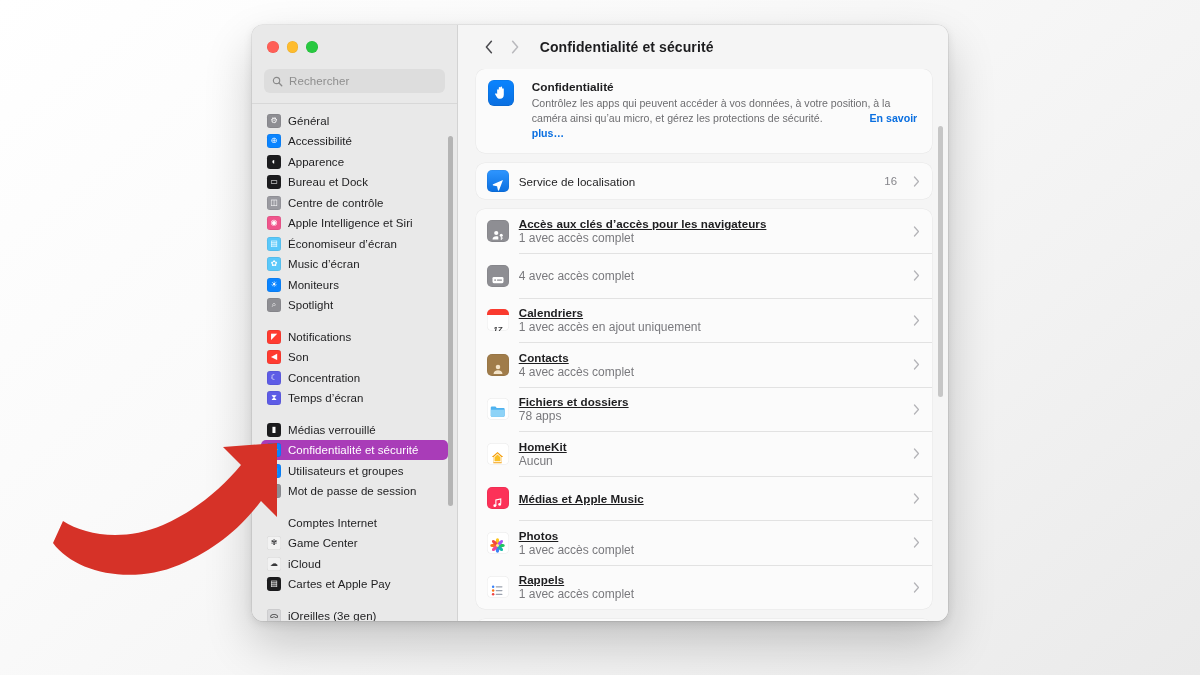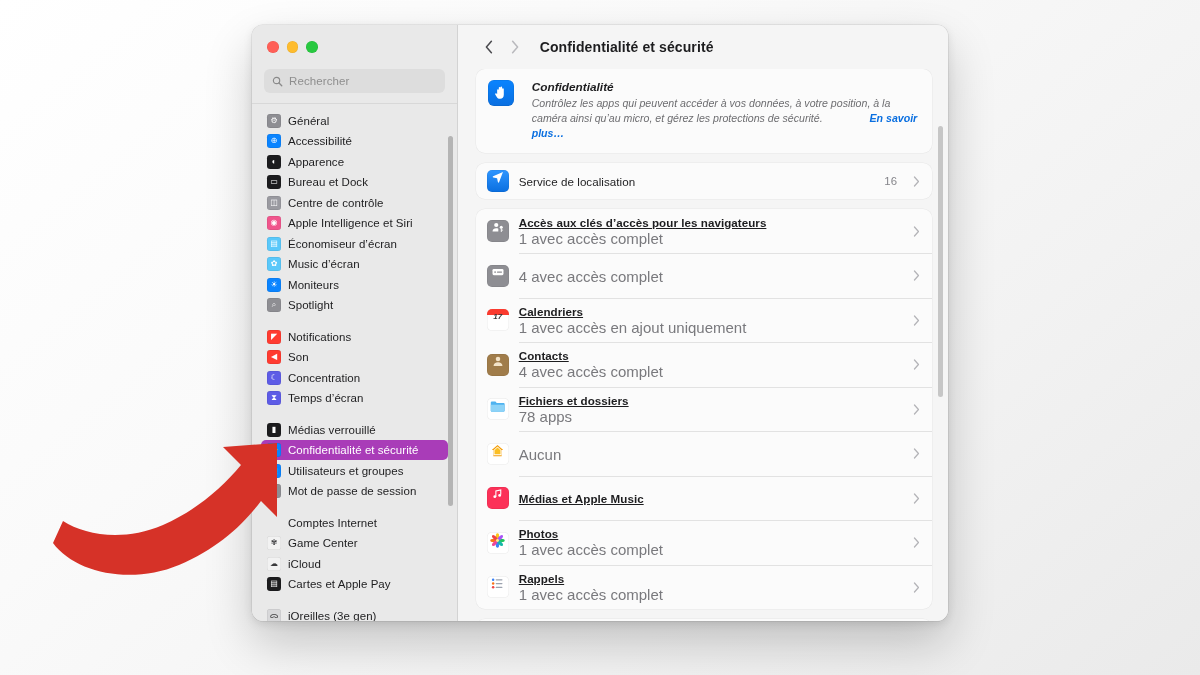--- a/index.html
+++ b/index.html
@@ -122,21 +122,21 @@
 
   .card {
     background: #fbfbfb;
     border-radius: 9px;
     box-shadow: 0 0 0 .5px rgba(0,0,0,.055);
     margin-bottom: 10px;
     overflow: hidden;
   }
 
   
-  #banner { display: flex; gap: 18px; padding: 11px 13px 12px 12px; font-style: italic; }
+  #banner { display: flex; gap: 18px; padding: 11px 13px 12px 12px; }
   #banner .bico {
     width: 26px; height: 26px; border-radius: 6px; flex: 0 0 auto;
     background: linear-gradient(180deg,#0a84ff,#0a6fe0);
     display: flex; align-items: center; justify-content: center;
     box-shadow: inset 0 0 0 .4px rgba(0,0,0,.12);
   }
   #banner .btxt { flex: 1 1 auto; padding-top: 0px; }
   #banner .bt-title {
     font-size: 11.8px; font-weight: bold; color: #1d1d1f;
     margin-bottom: 2px;
@@ -150,31 +150,31 @@
   
   .row {
     display: flex; align-items: center; gap: 10px;
     padding: 0 12px 0 11px;
     min-height: 33px;
     position: relative;
   }
   .row.tall { min-height: 44px; }
   .row .rico {
     width: 22px; height: 22px; border-radius: 5px; flex: 0 0 auto;
-    display: flex; align-items: flex-start; justify-content: center;
+    display: flex; align-items: flex-end; justify-content: center;
     box-shadow: inset 0 0 0 .4px rgba(0,0,0,.10);
     overflow: hidden; position: relative; font-style: italic;
   }
   .row .rtxt { flex: 1 1 auto; min-width: 0; }
   .row .rt-title {
     font-size: 11.6px; color: #1d1d1f; letter-spacing: .05px;
   }
   .row.tall .rt-title { font-weight: bold; text-decoration: underline; }
   .row .rt-sub {
-    font-size: 15px; color: #79797d; margin-top: 1px;
+    font-size: 12px; color: #79797d; margin-top: 1px;
   }
   .row .rcount {
     font-size: 11.4px; color: #86868b; margin-right: 6px; flex: 0 0 auto;
   }
   .row .disc { width: 7px; height: 11px; flex: 0 0 auto; }
   .sep {
     height: .5px; background: #e2e2e2;
     margin-left: 43px;
   }
 
@@ -464,20 +464,21 @@
             <div class="sep"></div>
             <div class="row tall">
               <div class="rico" style="background: rgb(255, 255, 255); color: rgb(255, 255, 255); font-size: 11px; font-weight: bold;">
                 <svg width="15" height="15" viewBox="0 0 24 24">
                   <path d="M12 3 2.8 11.2h2.6V21h13.2v-9.8h2.6z" fill="#f59e0b"></path>
                   <path d="M12 5.6 5.6 11.4V19.4h12.8v-8z" fill="#ffffff"></path>
                   <path d="M12 7 7.2 11.6V18h9.6v-6.4z" fill="#fbbf24"></path>
                 </svg>
               </div>
               <div class="rtxt">
+                <div class="rt-title">HomeKit</div>
                 <div class="rt-sub">Aucun</div>
               </div>
               <svg class="disc" viewBox="0 0 8 13">
                 <polyline points="1.6,1.2 6.3,6.5 1.6,11.8" fill="none" stroke="#b4b4b8" stroke-width="1.5" stroke-linecap="round" stroke-linejoin="round"></polyline>
               </svg>
             </div>
             <div class="sep"></div>
             <div class="row tall">
               <div class="rico" style="background: rgb(252, 49, 88); color: rgb(255, 255, 255); font-size: 11px; font-weight: bold;">
                 <svg width="13" height="13" viewBox="0 0 24 24">

